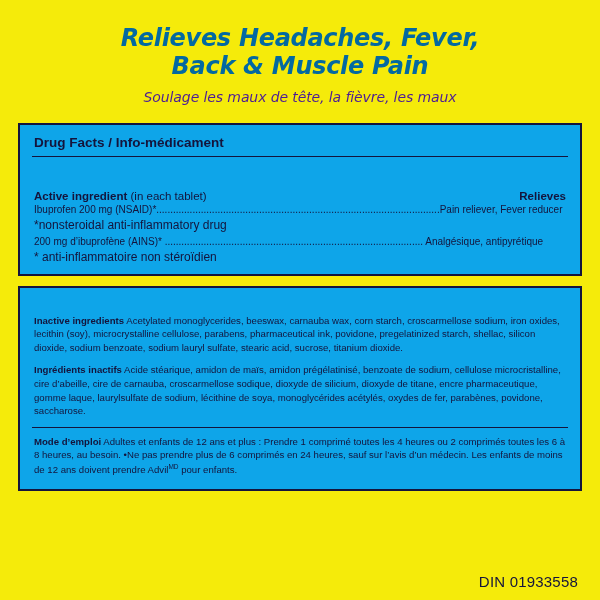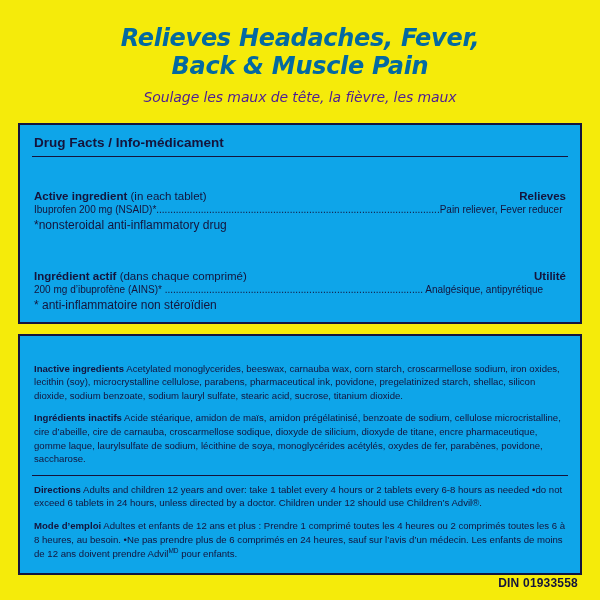--- a/index.html
+++ b/index.html
@@ -124,24 +124,23 @@
   .sup {
     font-size: 6.5px;
     vertical-align: super;
   }
 
   
   .din {
     position: absolute;
     right: 22px;
     bottom: 10px;
-    font-size: 12px;
+    font-size: 15px;
     color: #14143c;
     letter-spacing: 0.2px;
-    font-weight: bold;
   }
 </style>
 </head>
 <body>
 
 <div class="page">
 
   <div class="headline">
     <div class="line-en">Relieves Headaches, Fever,</div>
     <div class="line-en">Back &amp; Muscle Pain</div>
@@ -155,46 +154,36 @@
     <div class="ing-head">
       <div class="left">
         <span>Active ingredient</span>
         <span class="normal">(in each tablet)</span>
       </div>
       <div class="right">Relieves</div>
     </div>
     <div class="ing-line">Ibuprofen 200 mg (NSAID)*......................................................................................................Pain reliever, Fever reducer</div>
     <div class="ing-note">*nonsteroidal anti-inflammatory drug</div>
 
-    <div class="ing-head gap-block">
-      <div class="left">
-        <span>Ingrédient actif</span>
-        <span class="normal">(dans chaque comprimé)</span>
-      </div>
-      <div class="right">Utilité</div>
-    </div>
     <div class="ing-line">200 mg d’ibuprofène (AINS)* ............................................................................................. Analgésique, antipyrétique</div>
     <div class="ing-note">* anti-inflammatoire non stéroïdien</div>
   </div>
 
   <div class="box box-details">
 
     <p class="para">
       <b>Inactive ingredients</b><span> Acetylated monoglycerides, beeswax, carnauba wax, corn starch, croscarmellose sodium, iron oxides, lecithin (soy), microcrystalline cellulose, parabens, pharmaceutical ink, povidone, pregelatinized starch, shellac, silicon dioxide, sodium benzoate, sodium lauryl sulfate, stearic acid, sucrose, titanium dioxide.</span>
     </p>
 
     <p class="para">
       <b>Ingrédients inactifs</b><span> Acide stéarique, amidon de maïs, amidon prégélatinisé, benzoate de sodium, cellulose microcristalline, cire d’abeille, cire de carnauba, croscarmellose sodique, dioxyde de silicium, dioxyde de titane, encre pharmaceutique, gomme laque, laurylsulfate de sodium, lécithine de soya, monoglycérides acétylés, oxydes de fer, parabènes, povidone, saccharose.</span>
     </p>
 
     <div class="rule-thin"></div>
 
-    <p class="para">
-      <b>Directions</b><span> Adults and children 12 years and over: take 1 tablet every 4 hours or 2 tablets every 6-8 hours as needed •do not exceed 6 tablets in 24 hours, unless directed by a doctor. Children under 12 should use Children’s Advil®.</span>
-    </p>
 
     <p class="para">
       <b>Mode d’emploi</b><span> Adultes et enfants de 12 ans et plus : Prendre 1 comprimé toutes les 4 heures ou 2 comprimés toutes les 6 à 8 heures, au besoin. •Ne pas prendre plus de 6 comprimés en 24 heures, sauf sur l’avis d’un médecin. Les enfants de moins de 12 ans doivent prendre Advil</span><span class="sup">MD</span><span> pour enfants.</span>
     </p>
 
   </div>
 
   <div class="din">DIN 01933558</div>
 
 </div>

